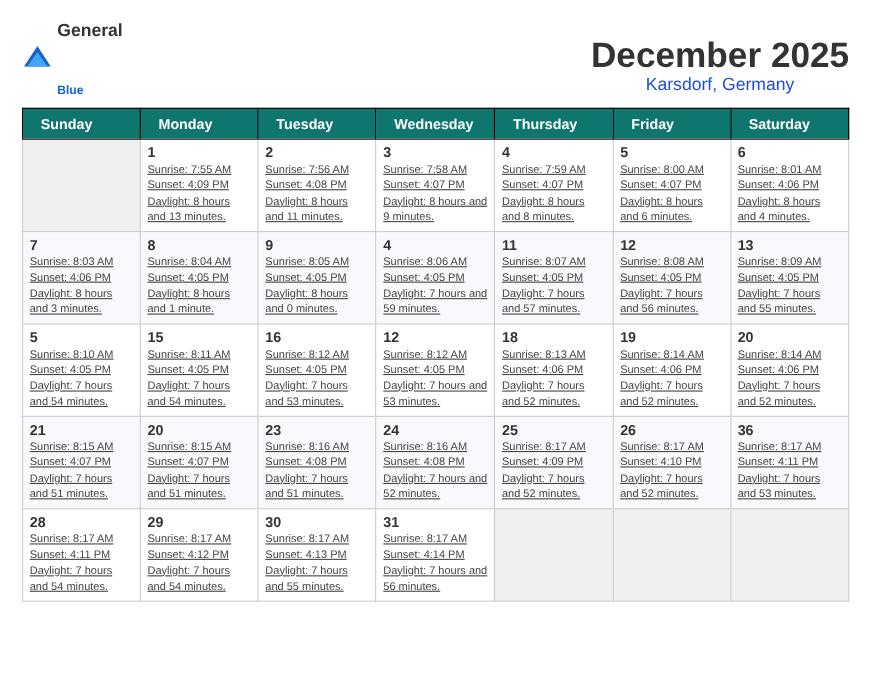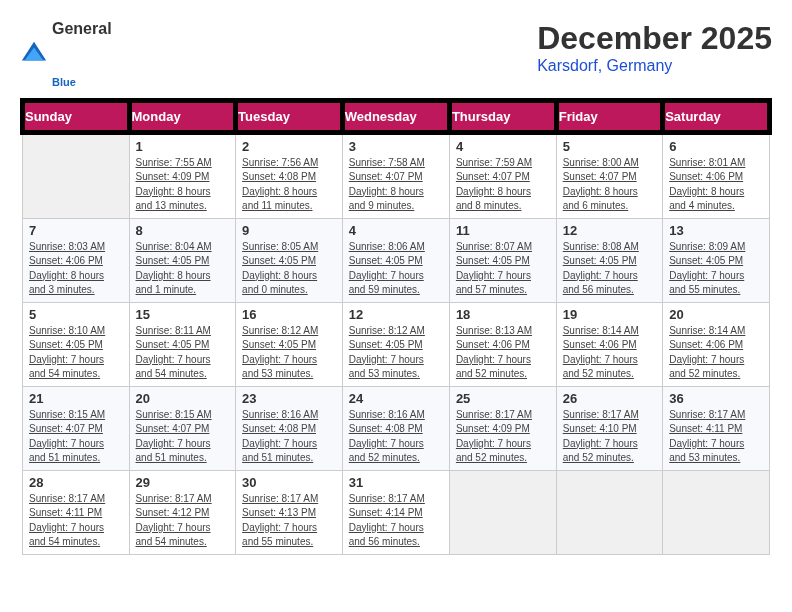--- a/index.html
+++ b/index.html
@@ -35,43 +35,44 @@
     .logo-blue {
       font-size: 11px;
       font-weight: bold;
       color: #1565c0;
     }
     .logo-icon {
       width: 28px;
       height: 28px;
     }
     .title-area {
-      text-align: left;
+      text-align: center;
+      margin-top: 12px;
     }
     .month-title {
       font-size: 32px;
       font-weight: bold;
       color: #333;
     }
     .location {
       font-size: 16px;
       color: #1d4ed8;
     }
     .calendar {
       width: 100%;
       border-collapse: collapse;
       border: 1px solid #ccc;
     }
     .calendar th {
-      background-color: #be185d;
+      background-color: #0f766e;
       color: #fff;
       text-align: left;
-      padding: 6px 0;
+      padding: 6px 16px;
       font-size: 13px;
-      border: 5px solid #000000;
+      border: 1px solid #000000;
     }
     .calendar td {
       vertical-align: top;
       padding: 4px 6px;
       border: 1px solid #ccc;
       width: 108px;
       min-height: 80px;
       font-size: 10.5px;
       color: #333;
       background: #fff;

